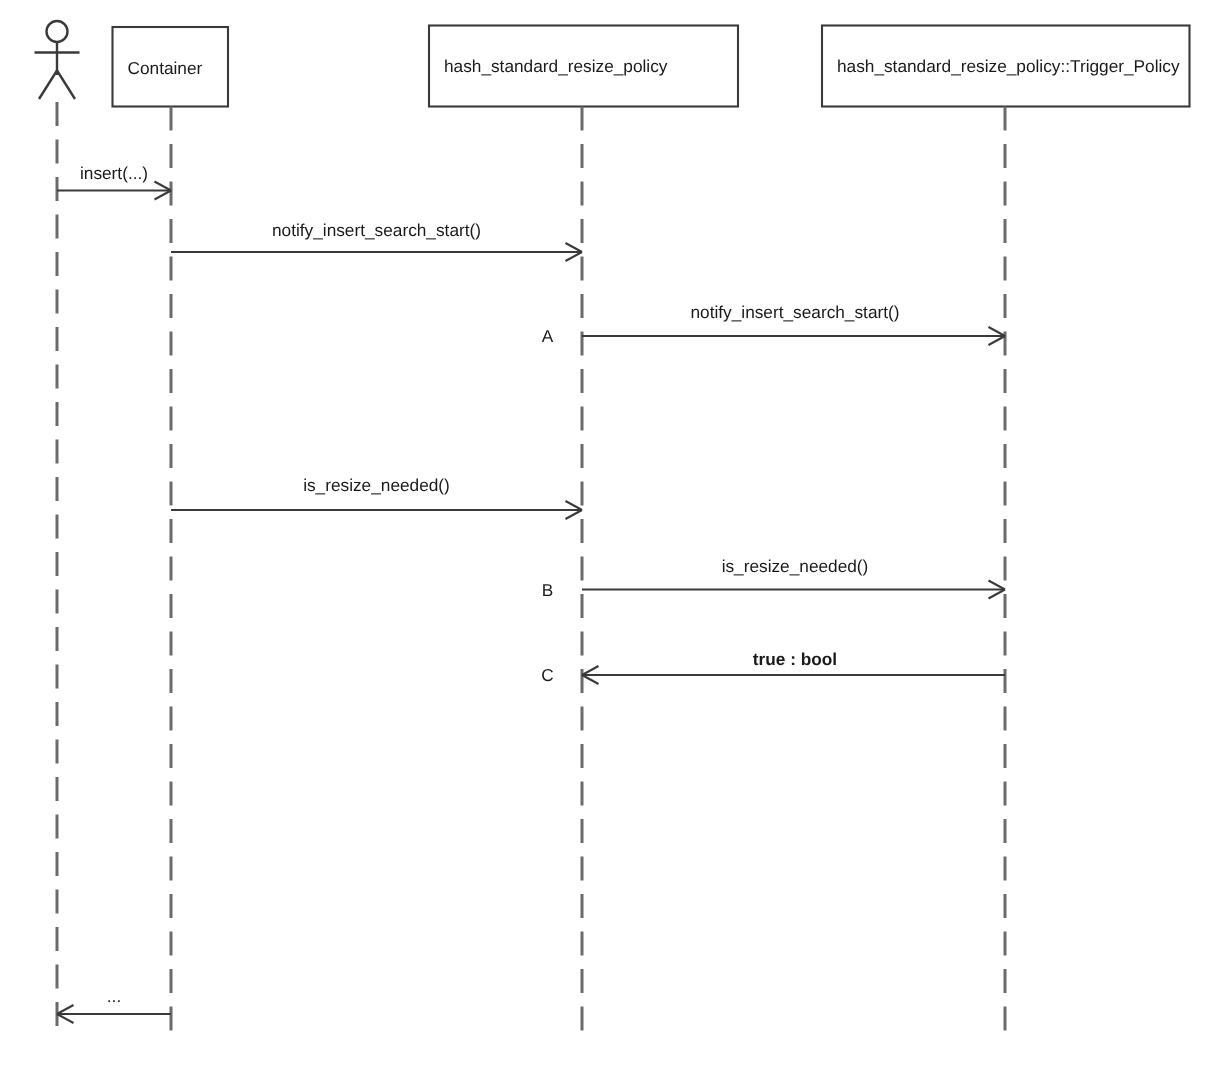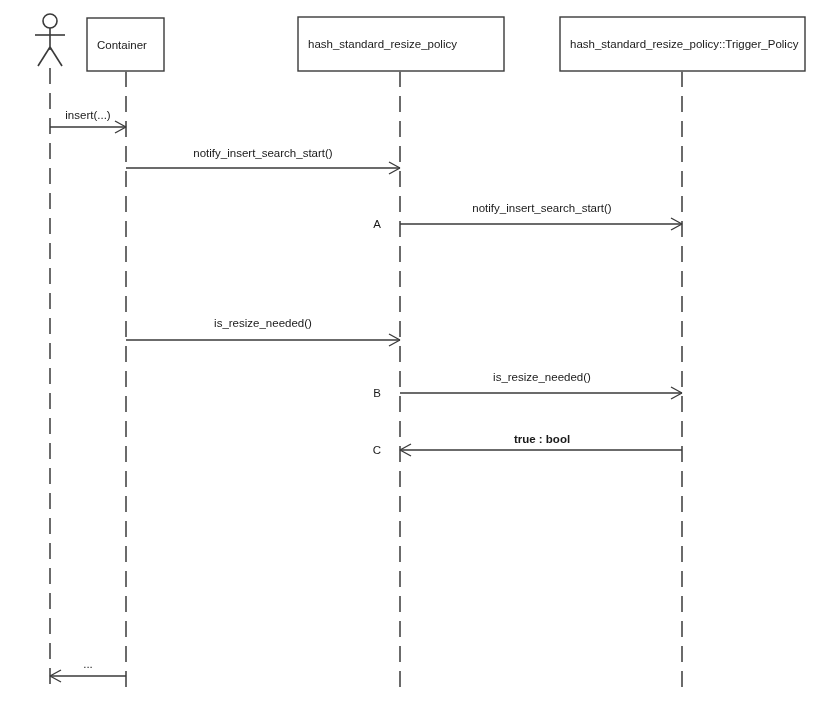--- a/index.html
+++ b/index.html
@@ -9,21 +9,21 @@
   }
   body {
     width: 813px;
     height: 715px;
     position: relative;
     font-family: "Liberation Sans", sans-serif;
     overflow: hidden;
   }
   #diagram-root {
     position: absolute;
-    left: 12px;
+    left: 0;
     top: 0;
     width: 687px;
     height: 715px;
   }
   svg#seq-svg {
     display: block;
     width: 813px;
     height: 715px;
   }
   .lifeline-box {

